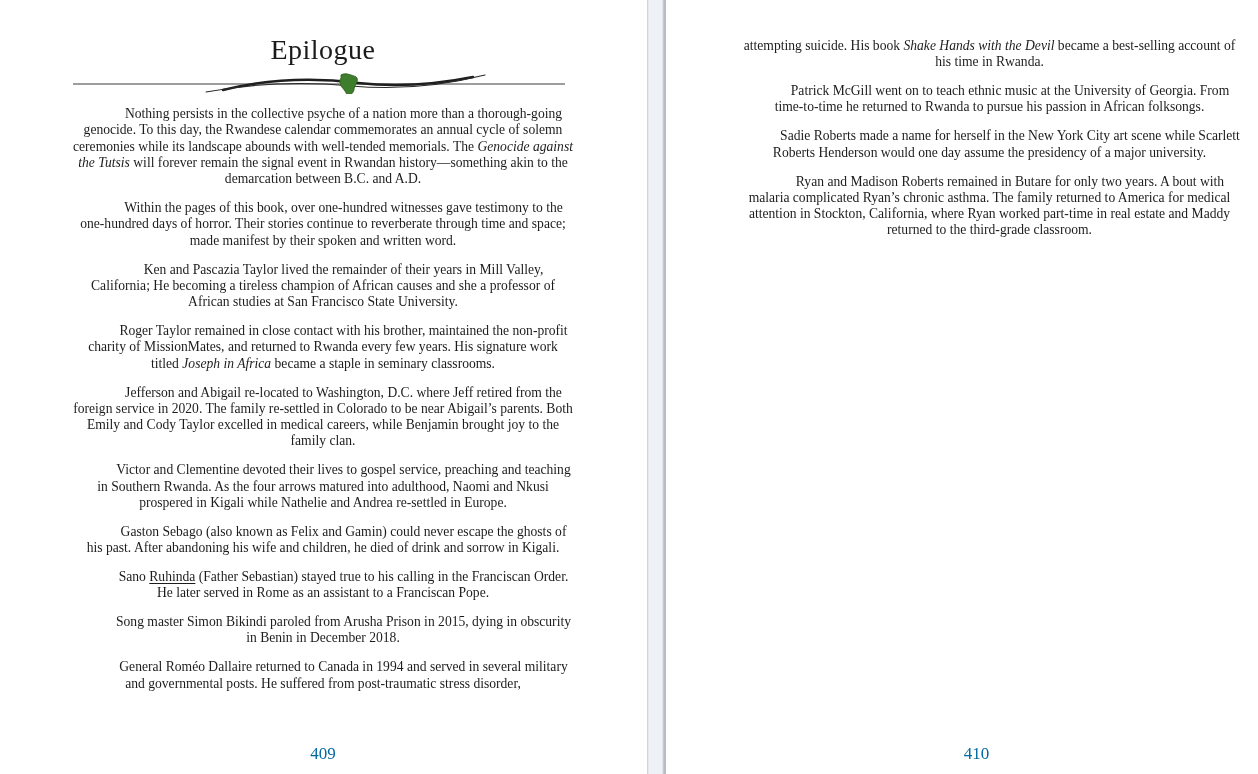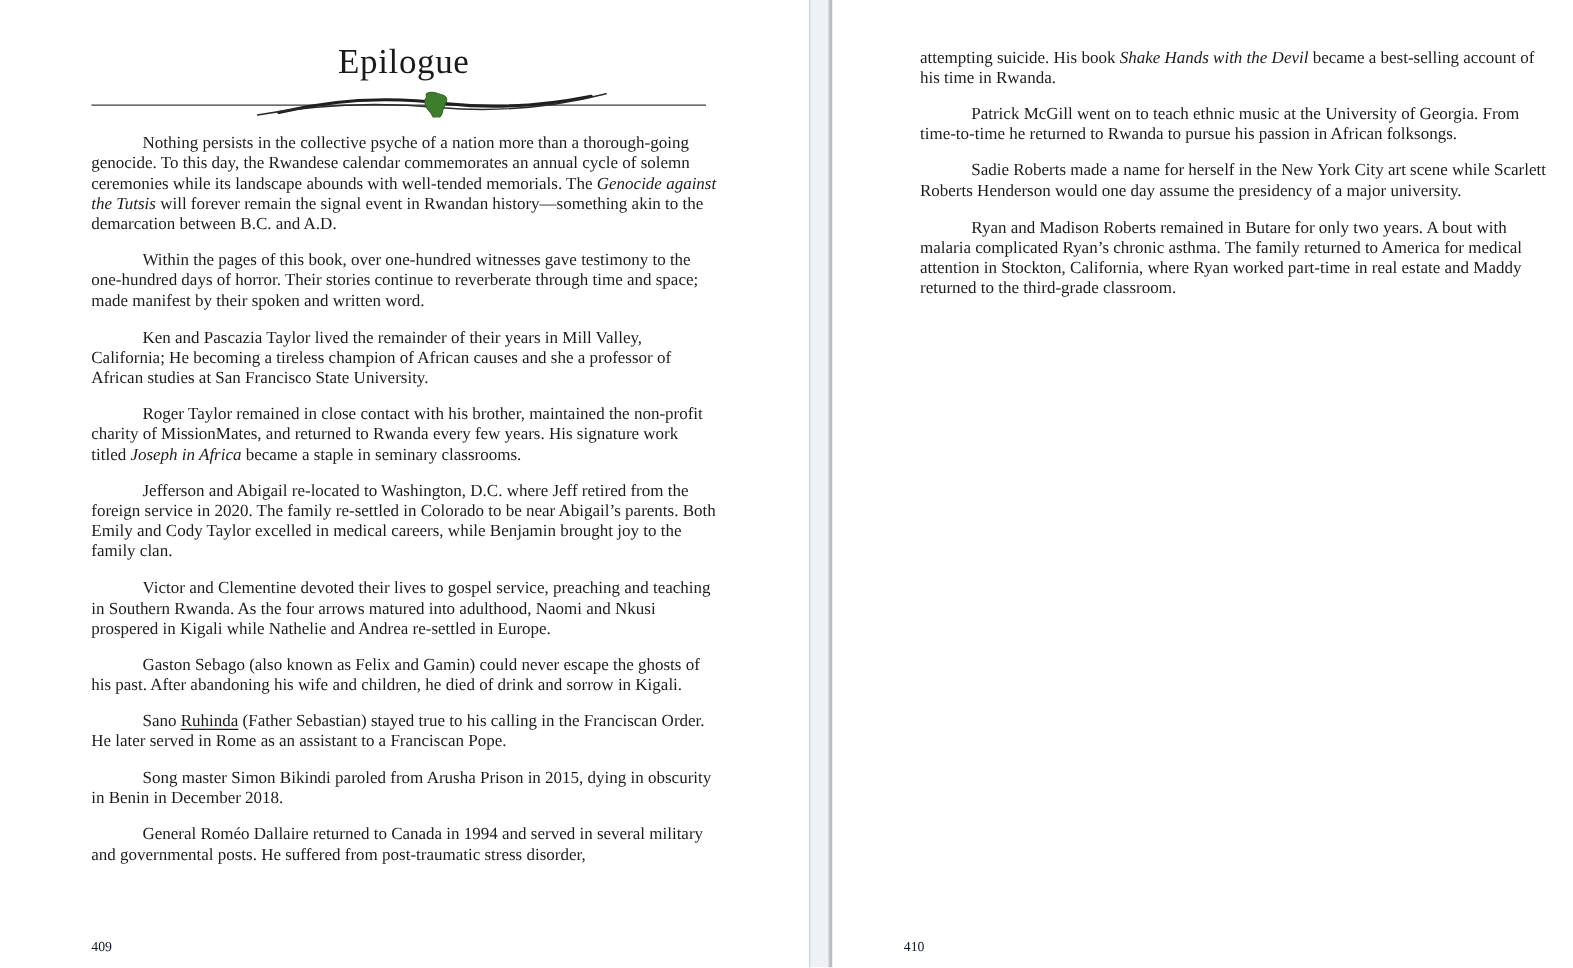--- a/index.html
+++ b/index.html
@@ -56,37 +56,37 @@
   .divider {
     margin: 0 0 12px 0;
     height: 24px;
   }
   .page-body p {
     margin: 0 0 12.6px 0;
     font-size: 13.6px;
     line-height: 16.3px;
     color: #1c1c1c;
     text-indent: 41px;
-    text-align: left;
+    text-align: center;
   }
   .page-body p.noindent { text-indent: 0; }
   .misspell {
     text-decoration-line: underline;
     text-decoration-style: wavy;
     text-decoration-color: #d93025;
     text-decoration-thickness: 1px;
     text-underline-offset: 2px;
     text-decoration: underline;
   }
   .page-number {
     position: absolute;
     bottom: 10px;
-    font-size: 11px;
-    color: #0f172a;
-    text-align: left;
+    font-size: 17px;
+    color: #0369a1;
+    text-align: center;
   }
   .page-number-left  { left: 39px; width: 500px; }
   .page-number-right { left: 57px; width: 507px; }
 </style>
 </head>
 <body>
 
 <div class="spread">
 
   <section class="page page-left">

